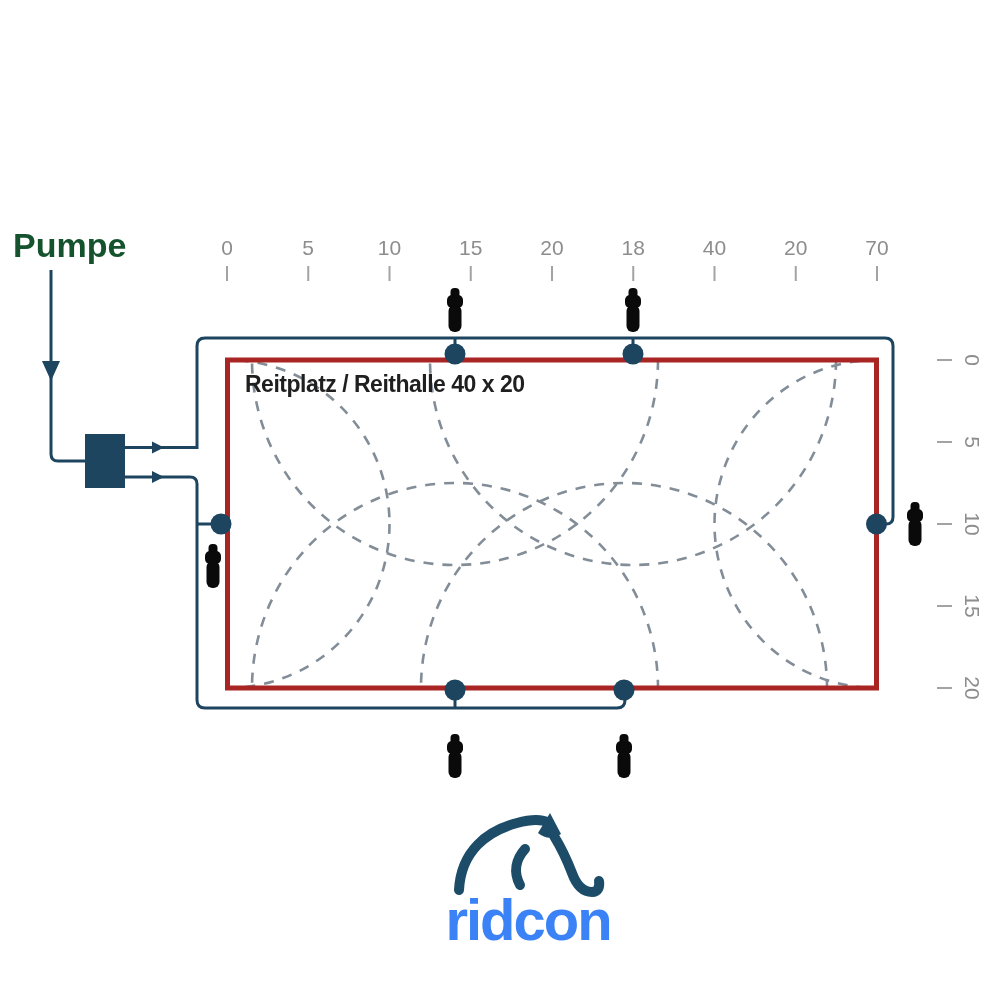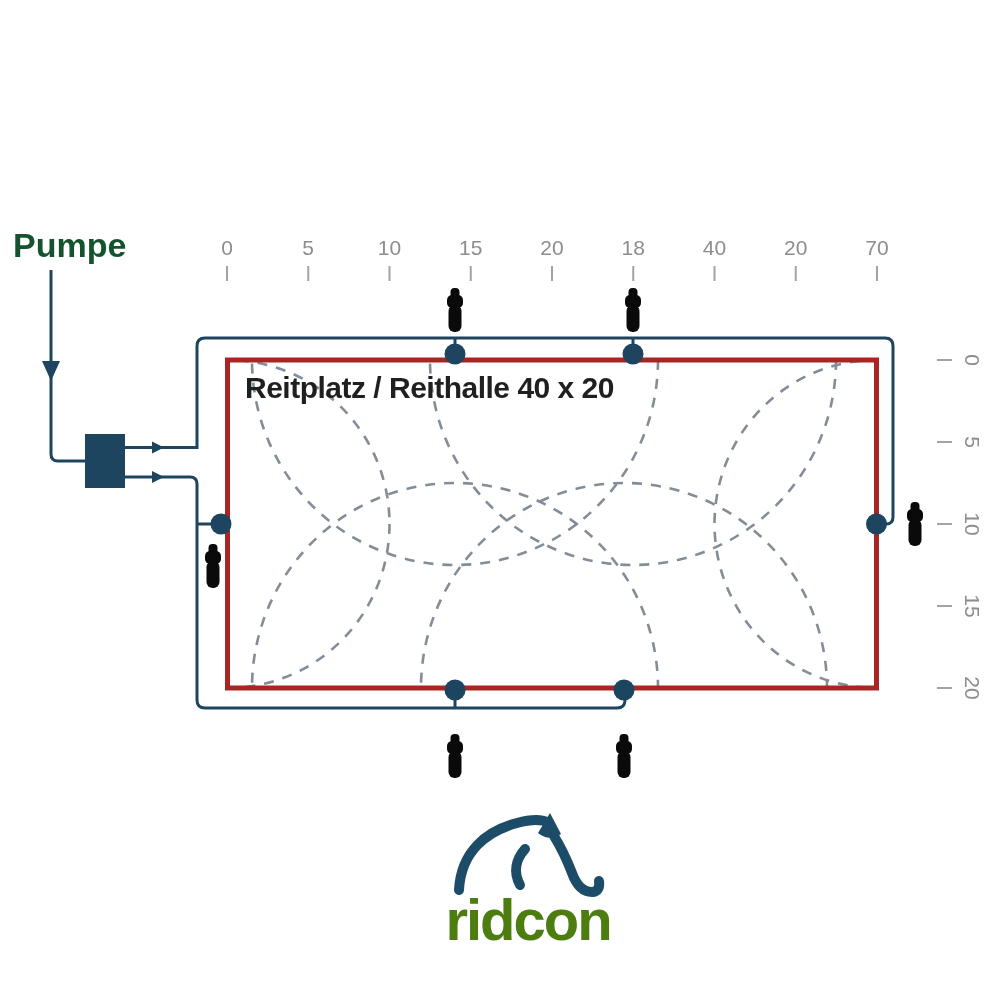--- a/index.html
+++ b/index.html
@@ -7,33 +7,33 @@
     position:relative;width:1000px;height:999px;background:#ffffff;
     font-family:"Liberation Sans", sans-serif;overflow:hidden;
   }
   .abs{position:absolute;}
   #diagram-svg{position:absolute;left:0;top:0;}
   .pump-label{
     left:13px;top:226px;font-size:34px;font-weight:bold;color:#14532d;
     letter-spacing:0px;
   }
   .arena-title{
-    left:245px;top:371px;font-size:30px;font-weight:bold;color:#1f1f1f;
+    left:245px;top:371px;font-size:23px;font-weight:bold;color:#1f1f1f;
     letter-spacing:-0.5px;z-index:5;
   }
   .ruler-label-top{
     top:236px;width:44px;text-align:center;font-size:21px;color:#8d8d8d;
   }
   .ruler-label-right{
     left:952px;width:40px;height:28px;line-height:28px;text-align:center;
     font-size:21px;color:#8d8d8d;transform:rotate(90deg);
   }
   .logo-wordmark{
     left:398px;top:886px;width:260px;text-align:center;
-    font-size:58px;font-weight:bold;color:#4d7c0f;letter-spacing:-2px;
+    font-size:58px;font-weight:bold;color:#3b82f6;letter-spacing:-2px;
   }
 </style>
 </head>
 <body>
 
 <div id="canvas">
 
   <svg id="diagram-svg" width="1000" height="999" viewBox="0 0 1000 999">
     <defs>
       <clipPath id="arena-clip">

